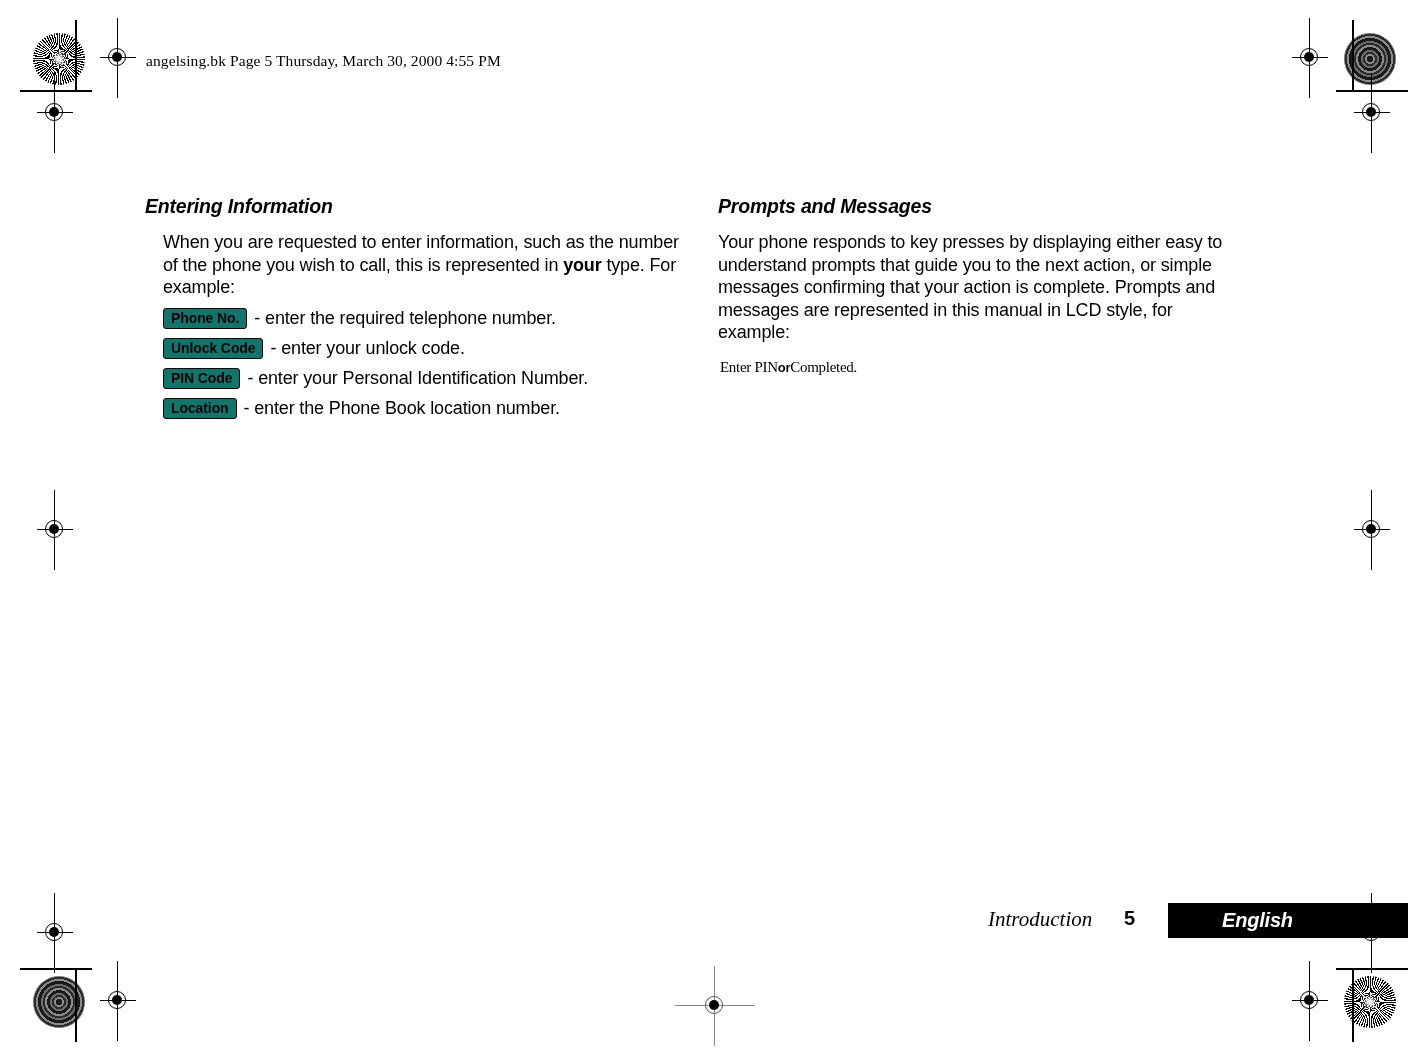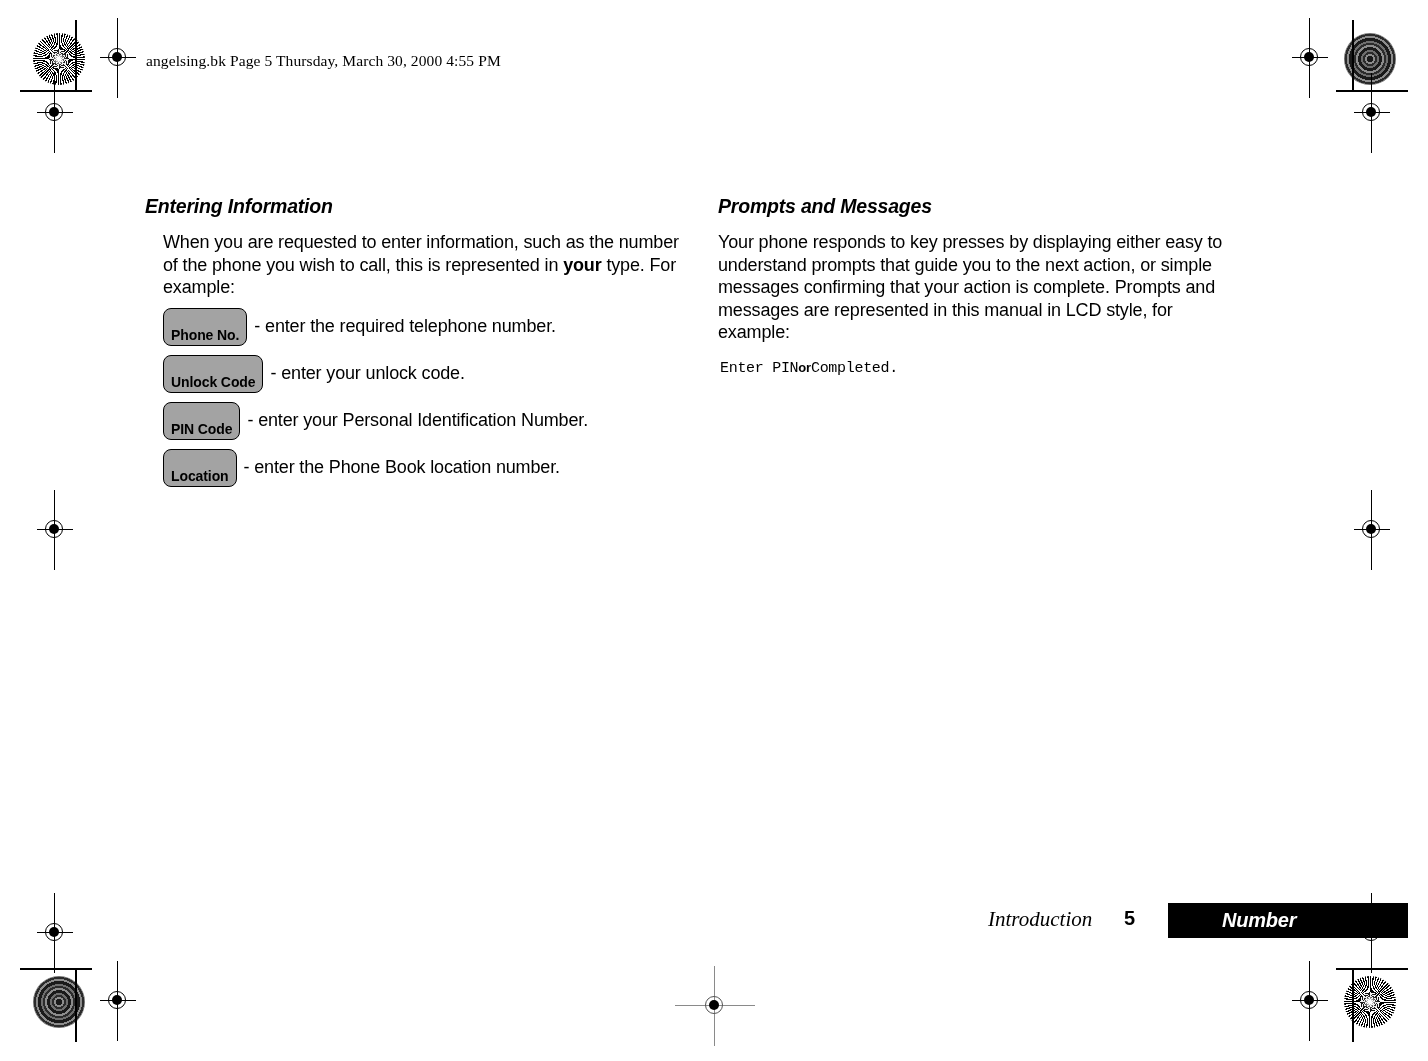--- a/index.html
+++ b/index.html
@@ -126,43 +126,43 @@
   .key-row {
     display: flex;
     align-items: center;
     margin-bottom: 9px;
     font-size: 18px;
     letter-spacing: -0.15px;
   }
   .key-box {
     display: inline-block;
     border: 1.6px solid #000;
-    border-radius: 8px;
-    padding: 18px 7px 2px 7px;
+    border-radius: 3px;
+    padding: 1px 7px 2px 7px;
     font-size: 14px;
     font-weight: bold;
     line-height: 16px;
     letter-spacing: -0.1px;
     white-space: nowrap;
-    background: #a3a3a3;
+    background: #0f766e;
   }
   .key-desc {
     margin-left: 7px;
     white-space: nowrap;
   }
 
   
   .lcd-line {
     margin: 14px 0 0 2px;
     font-size: 15px;
     white-space: nowrap;
     letter-spacing: 0.4px;
   }
   .lcd-text {
-    font-family: Liberation Mono, monospace;
+    font-family: Liberation Serif, serif;
     font-size: 15px;
     letter-spacing: -0.3px;
   }
   .lcd-or {
     font-family: "Liberation Sans", sans-serif;
     font-weight: bold;
     font-size: 13px;
     letter-spacing: -0.2px;
   }
 
@@ -327,14 +327,14 @@
 
   <p class="body-text">Your phone responds to key presses by displaying either easy to understand prompts that guide you to the next action, or simple messages confirming that your action is complete. Prompts and messages are represented in this manual in LCD style, for example:</p>
 
   <div class="lcd-line"><span class="lcd-text">Enter PIN</span><span class="lcd-or">or</span><span class="lcd-text">Completed.</span></div>
 </div>
 
 <div class="footer">
   <div class="footer-section">Introduction</div>
   <div class="footer-pageno">5</div>
   <div class="lang-bar"></div>
-  <div class="lang-label">Number</div>
+  <div class="lang-label">English</div>
 </div>
 
 </body></html>

